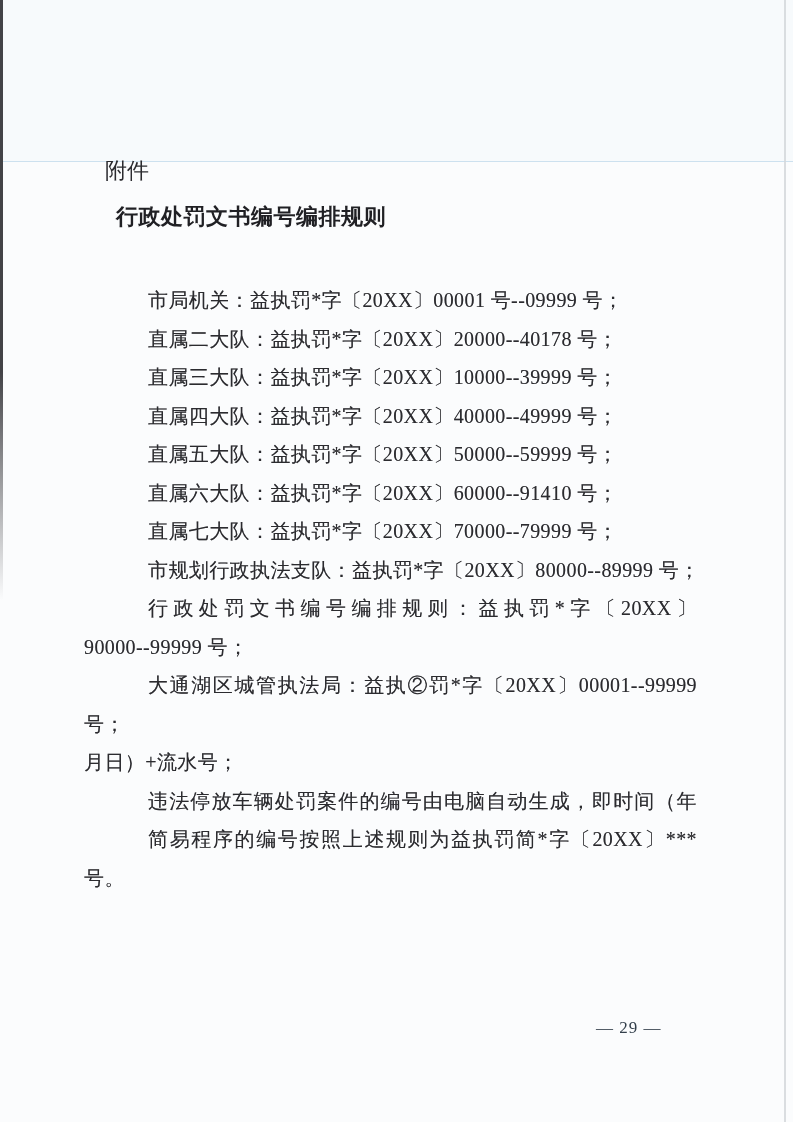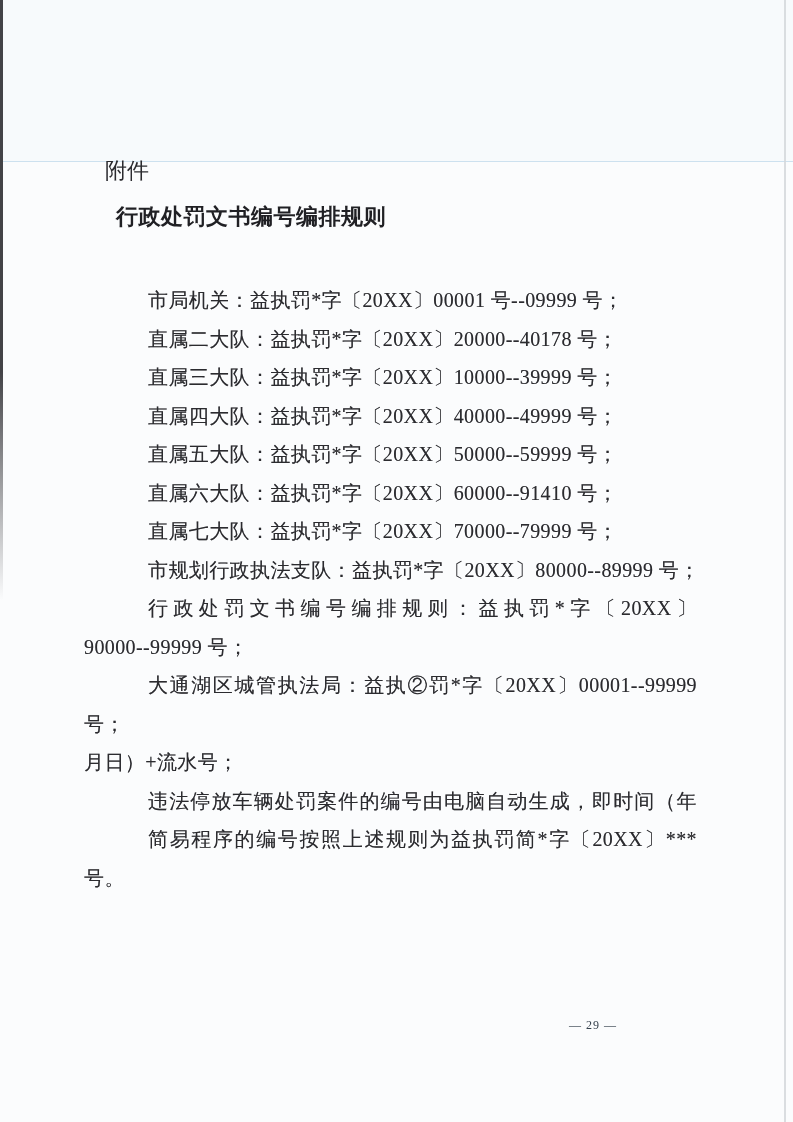--- a/index.html
+++ b/index.html
@@ -77,22 +77,22 @@
     white-space: nowrap;
   }
   .doc-body .line.indent { padding-left: 64px; }
   .doc-body .line.justify {
     white-space: normal;
     text-align: justify;
     text-align-last: justify;
   }
   .page-number {
     position: absolute;
-    left: 569px; top: 1018px;
-    font-size: 12px;
+    left: 596px; top: 1018px;
+    font-size: 17px;
     letter-spacing: 1px;
     color: var(--page-number, #333f4b);
   }
 </style>
 </head>
 <body>
 
 <div class="page">
   <div class="top-band"></div>
   <div class="h-rule"></div>

